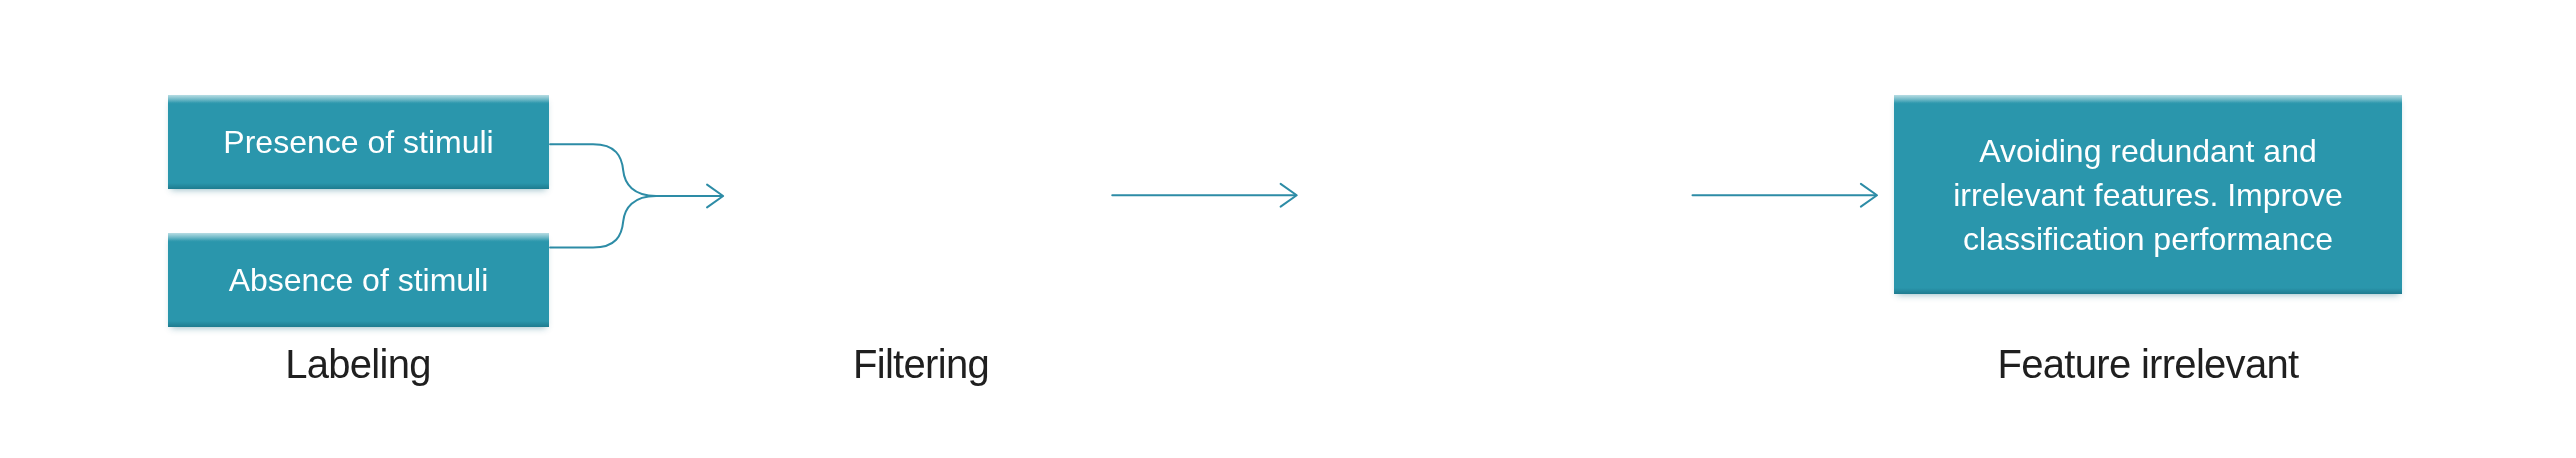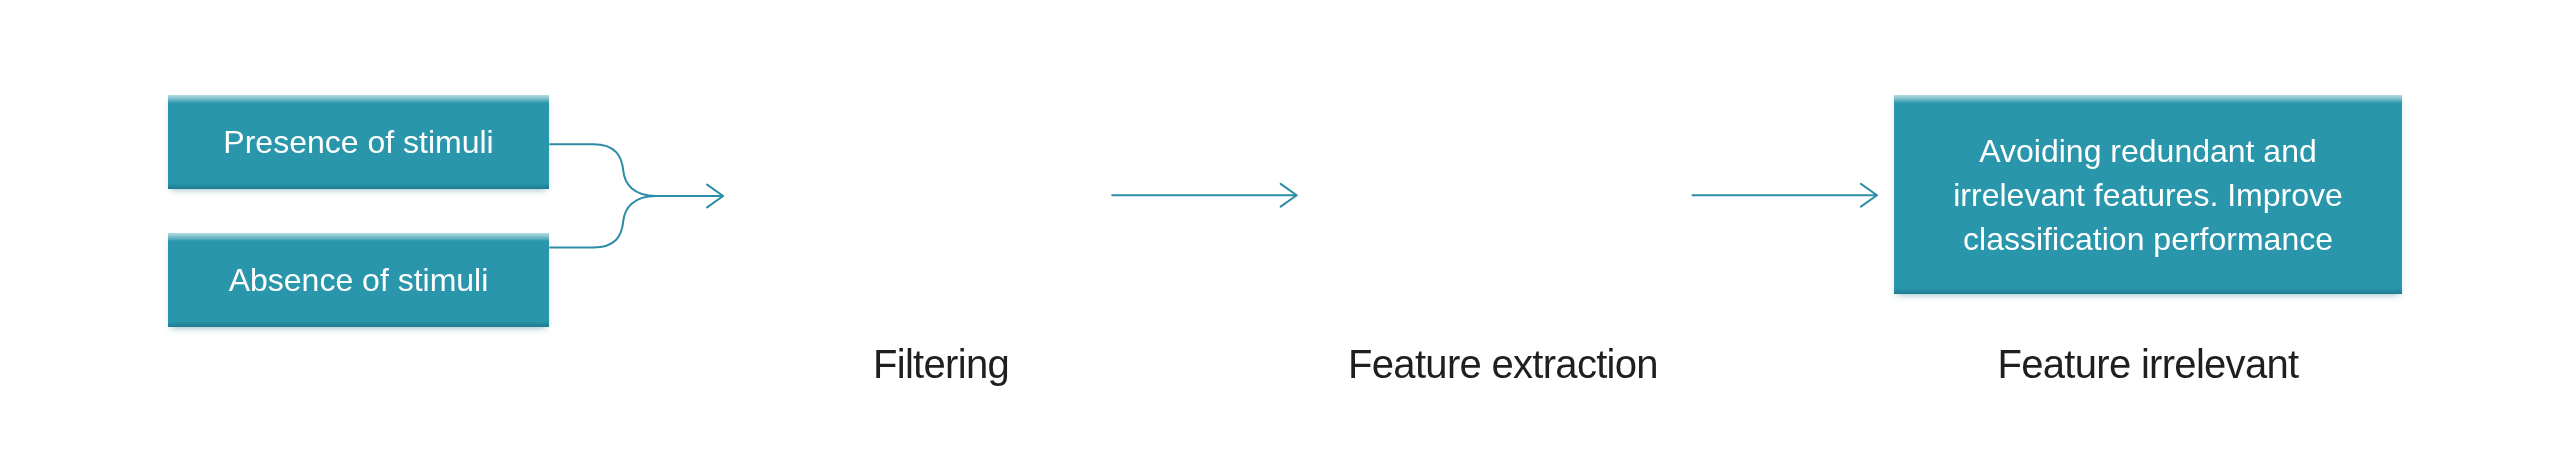--- a/index.html
+++ b/index.html
@@ -87,21 +87,21 @@
   </div>
 
 
 
   <div class="flowbox" style="left:1894px; top:95px; width:508px; height:199px;">
     <span class="boxtext">Avoiding redundant and
 irrelevant features. Improve
 classification performance</span>
   </div>
 
+  <div class="stage-label" style="left:56px;">Labeling</div>
 
-  <div class="stage-label" style="left:639px;">Filtering</div>
+  <div class="stage-label" style="left:619px;">Filtering</div>
 
-  <div class="stage-label" style="left:1201px;">Feature extraction</div>
 
   <div class="stage-label" style="left:1846px;">Feature irrelevant</div>
 
 </div>
 
 
 </body></html>

